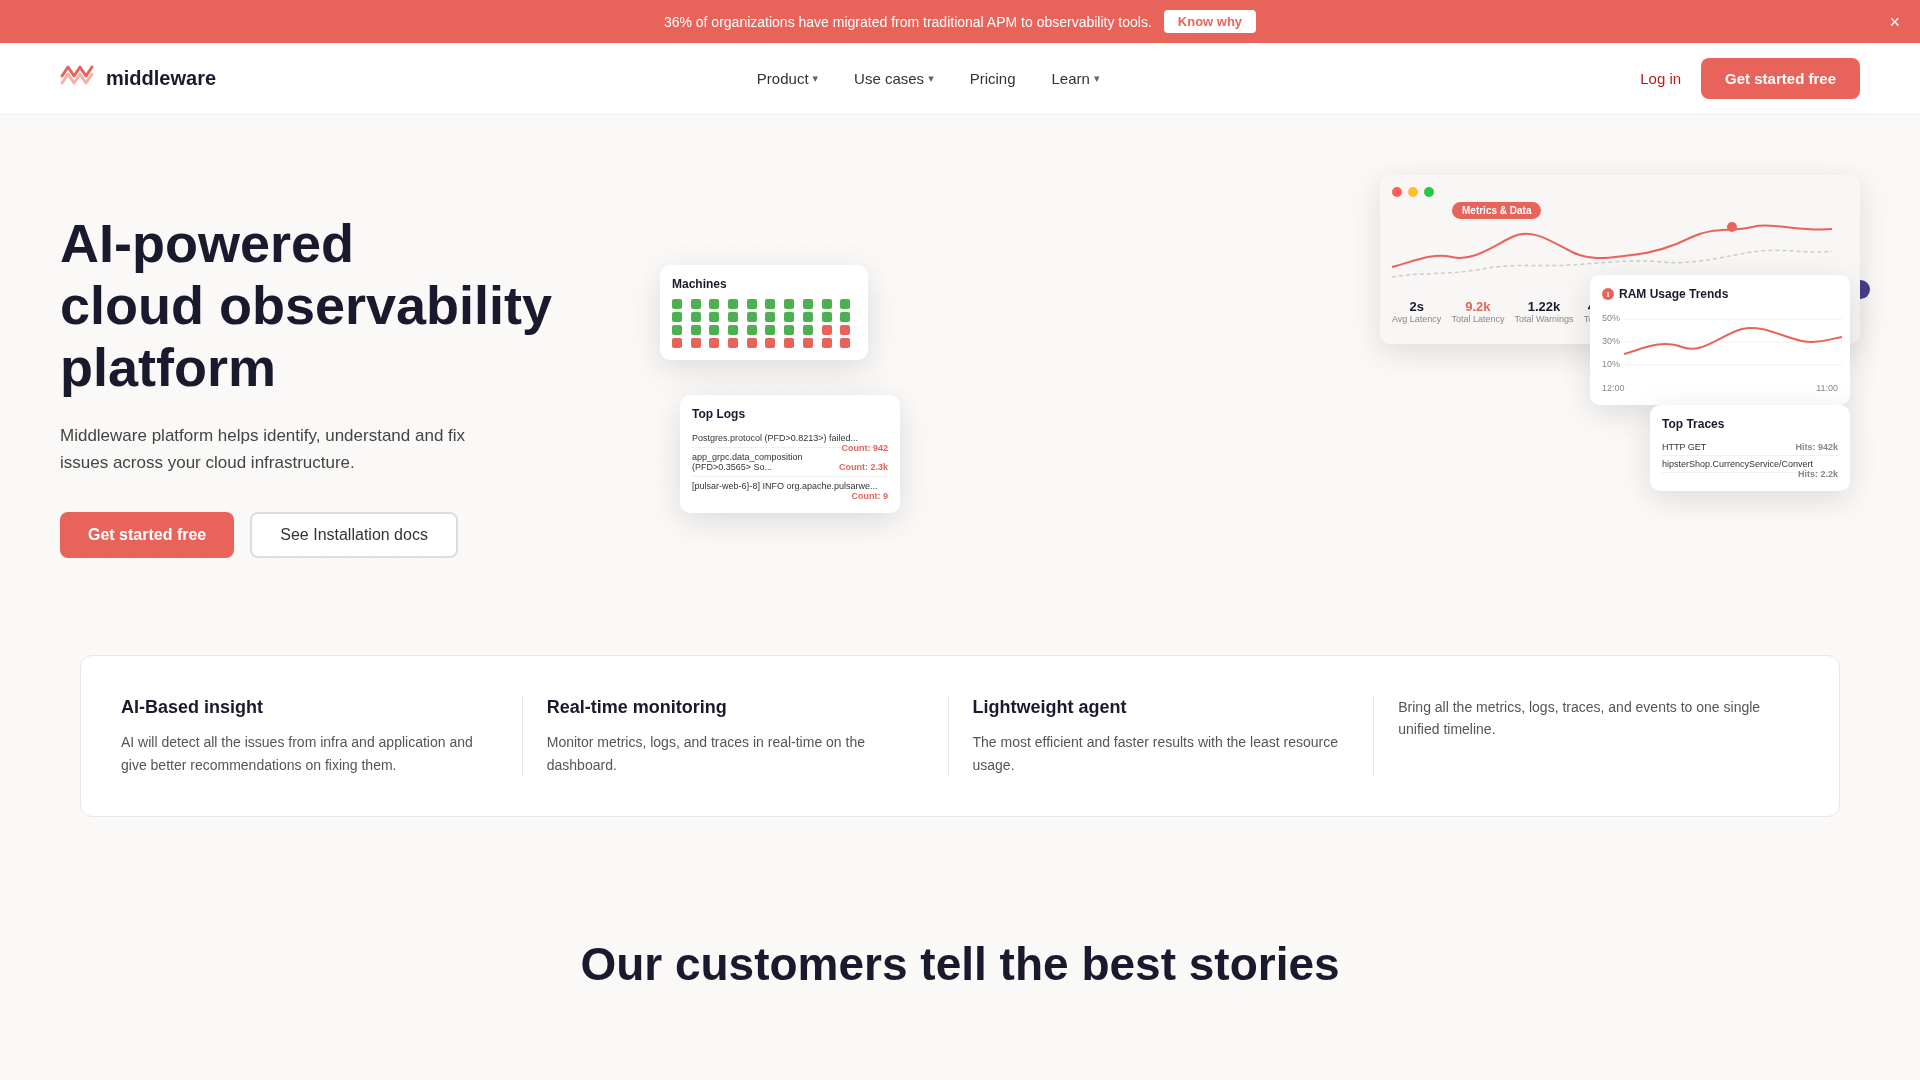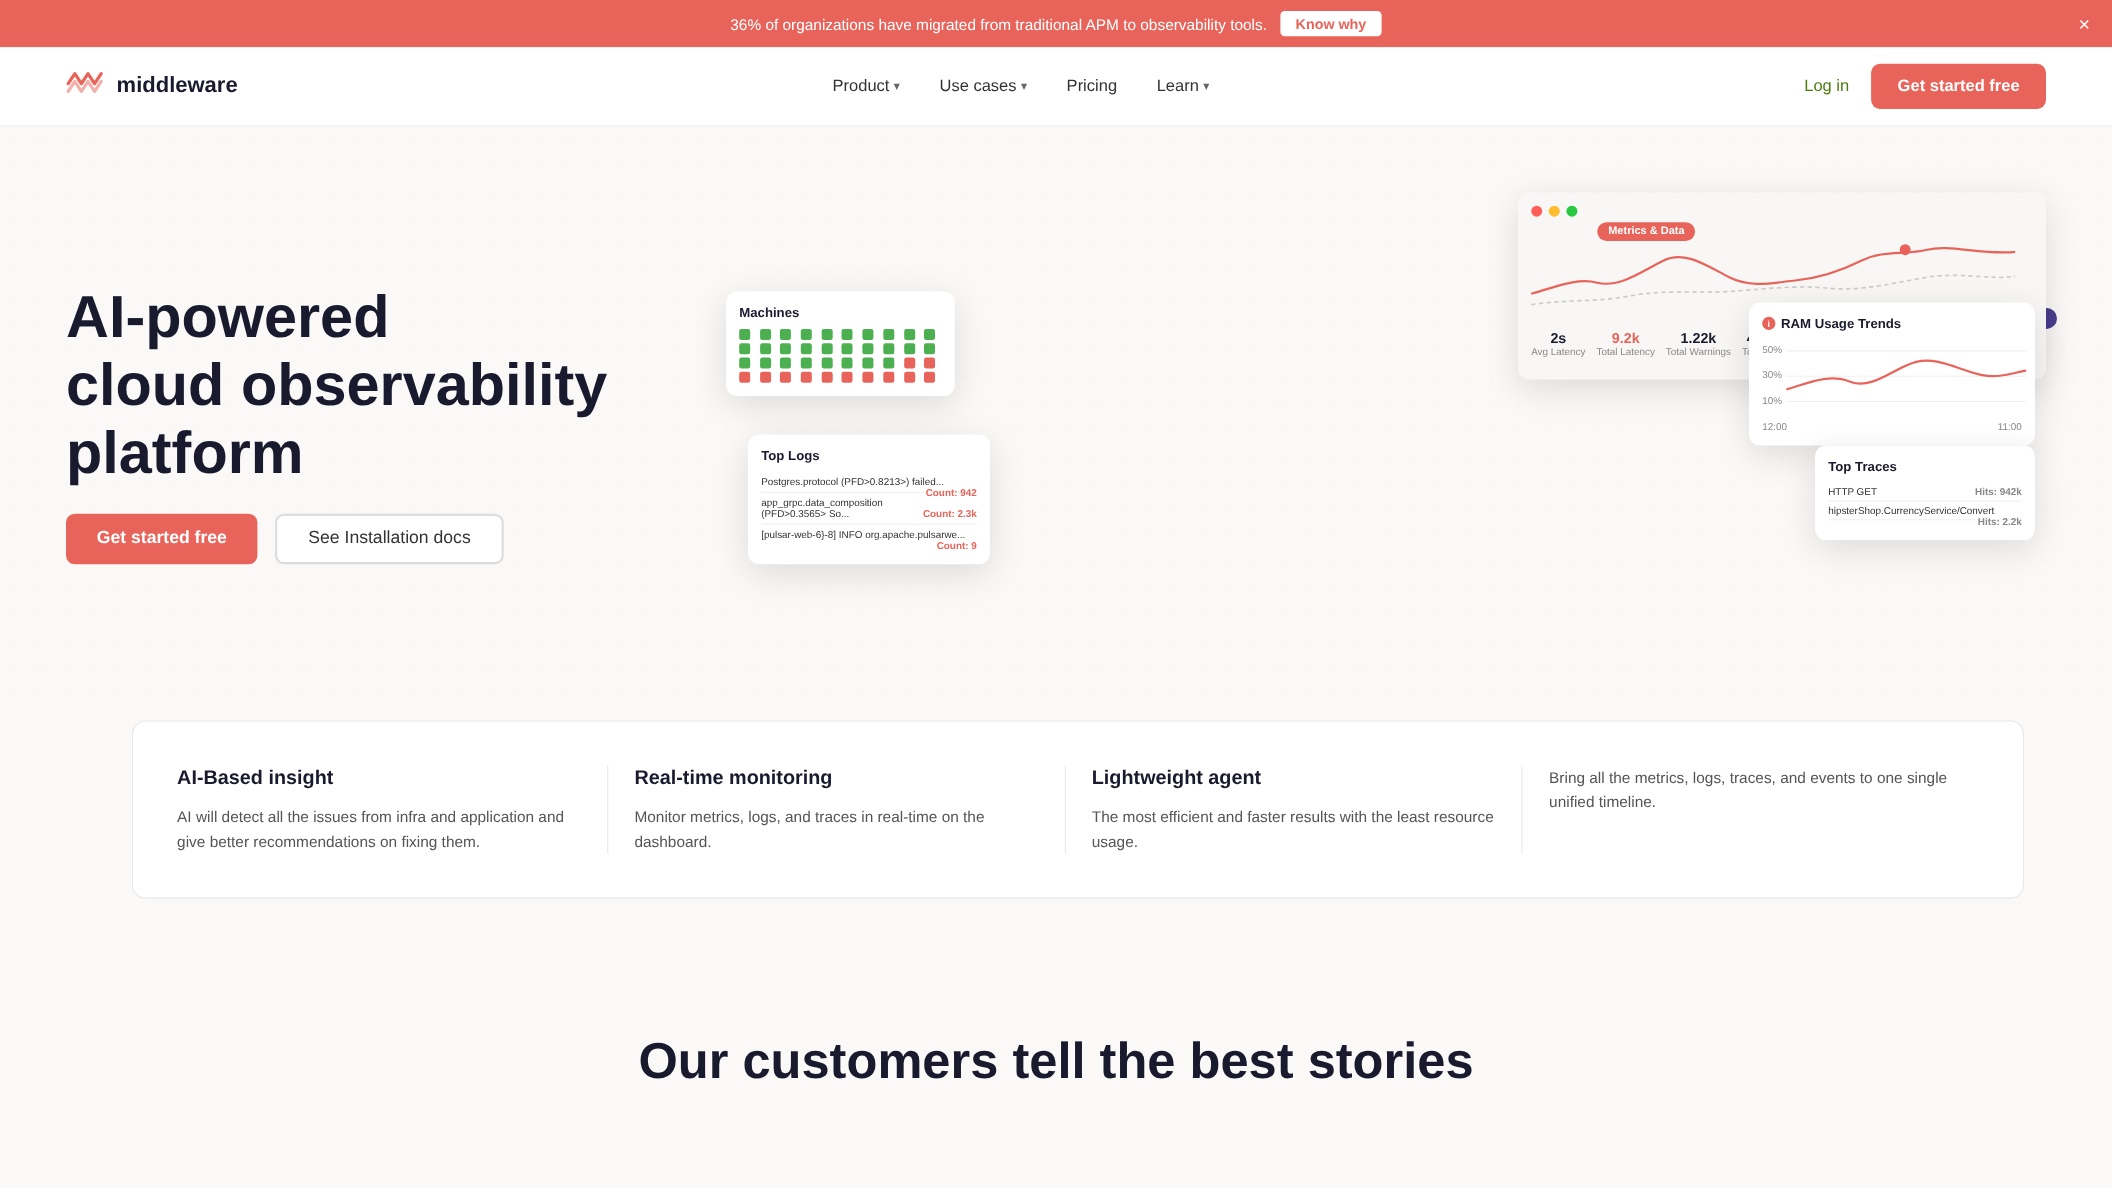--- a/index.html
+++ b/index.html
@@ -85,21 +85,21 @@
     .nav-actions {
       display: flex;
       align-items: center;
       gap: 20px;
     }
     .login-btn {
       background: none;
       border: none;
       font-size: 15px;
       font-weight: 500;
-      color: #4d7c0f;
+      color: #b91c1c;
       cursor: pointer;
     }
     .cta-btn {
       background: #e8645a;
       color: white;
       border: none;
       padding: 12px 24px;
       border-radius: 8px;
       font-size: 15px;
       font-weight: 600;
@@ -382,20 +382,21 @@
     <button class="login-btn">Log in</button>
     <button class="cta-btn">Get started free</button>
   </div>
 </nav>
 
 <section class="hero">
   <div class="bg-pattern"></div>
 
   <div class="hero-left">
     <h1 class="hero-title">AI-powered<br>cloud observability<br>platform</h1>
+    <p class="hero-subtitle">Middleware platform helps identify, understand and fix issues across your cloud infrastructure.</p>
     <div class="hero-actions">
       <button class="btn-primary">Get started free</button>
       <button class="btn-secondary">See Installation docs</button>
     </div>
   </div>
 
   <div class="hero-right">
     <div class="dashboard-mockup">
 
       <div class="mock-window main-dash" style="z-index:1;">
@@ -527,21 +528,21 @@
         <div id="traces-list">
             <div class="trace-entry"><span style="font-size:9px;color:#333;">HTTP GET</span><span class="trace-count" style="font-size:9px;">Hits: 942k</span></div>
             <div class="trace-entry"><span style="font-size:9px;color:#333;">hipsterShop.CurrencyService/Convert</span><span class="trace-count" style="font-size:9px;">Hits: 2.2k</span></div>
           </div>
       </div>
 
     </div>
   </div>
 </section>
 
-<div style="padding: 20px 40px 40px; margin-left: 40px;">
+<div style="padding: 20px 40px 40px;">
   <div class="features" id="features-grid">
       <div class="feature-item">
       <div class="feature-title">AI-Based insight</div>
       <div class="feature-desc">AI will detect all the issues from infra and application and give better recommendations on fixing them.</div>
     </div>
       <div class="feature-item">
       <div class="feature-title">Real-time monitoring</div>
       <div class="feature-desc">Monitor metrics, logs, and traces in real-time on the dashboard.</div>
     </div>
       <div class="feature-item">

